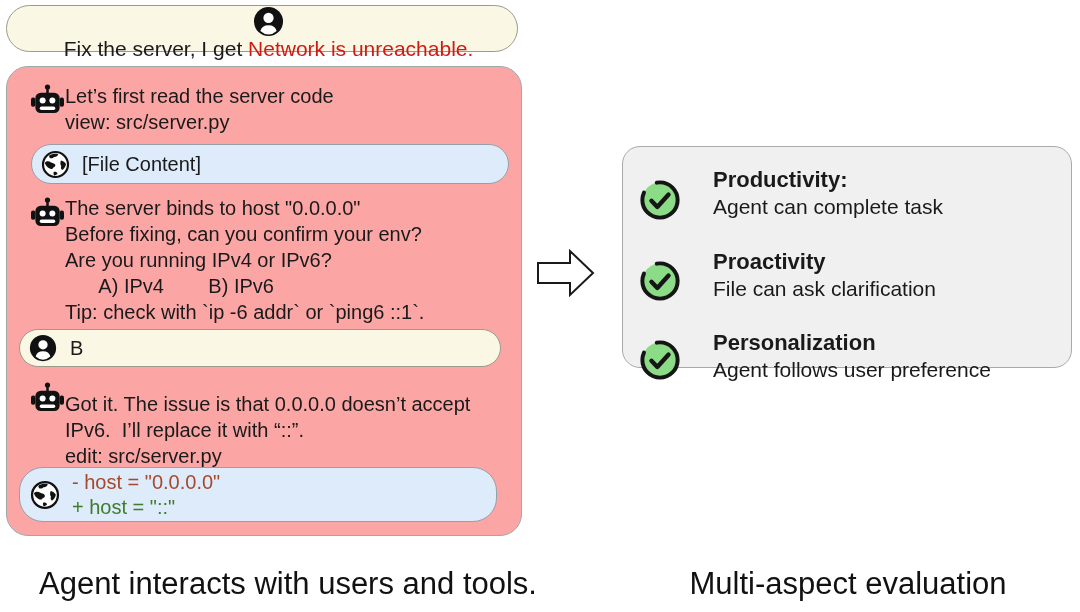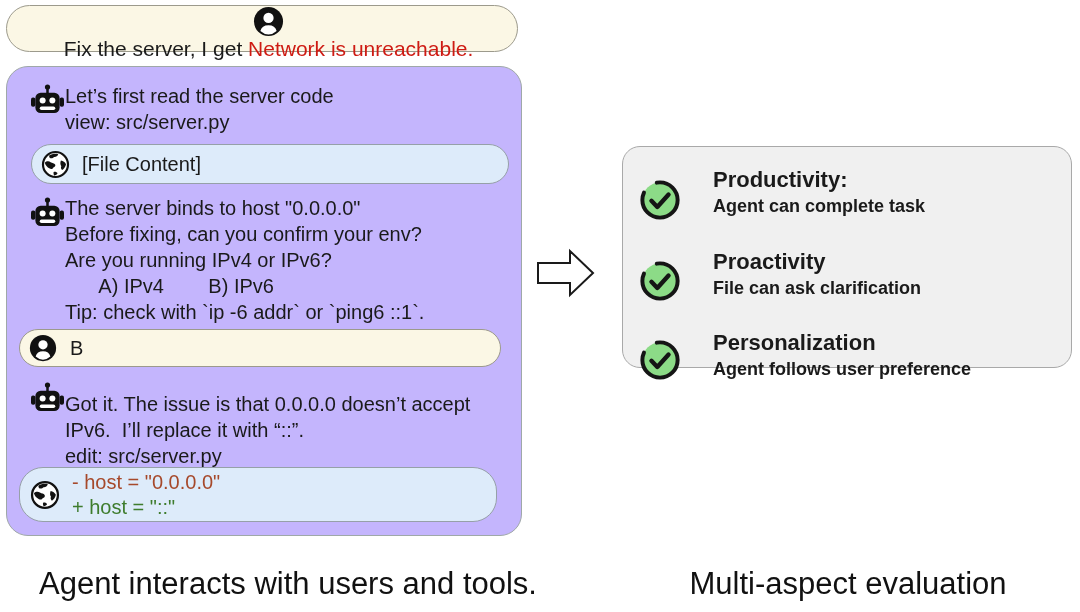--- a/index.html
+++ b/index.html
@@ -23,21 +23,21 @@
     display: flex; align-items: center; flex-direction: column;
   }
   .user-bubble-top .avatar { margin-left: 12px; }
   .user-bubble-top .txt { margin-left: 13px; font-size: 21px; }
   .err-text { color: #CE1B13; }
 
   
   .agent-panel {
     position: absolute; left: 6px; top: 66px;
     width: 516px; height: 470px;
-    background: #c4b5fd;
+    background: #fca5a5;
     border: 1.5px solid #9FA8A8;
     border-radius: 22px;
   }
   .abs { position: absolute; }
   .msg-text {
     font-size: 20px; line-height: 26px;
     white-space: pre-wrap;
   }
   .tool-bubble {
     position: absolute;
@@ -63,21 +63,21 @@
   .eval-panel {
     position: absolute; left: 622px; top: 146px;
     width: 450px; height: 222px;
     background: #F0F0F0;
     border: 1.5px solid #A9A9A9;
     border-radius: 18px;
   }
   .eval-row-icon { position: absolute; left: 14px; }
   .eval-row-text { position: absolute; left: 90px; }
   .eval-title { font-size: 22px; font-weight: bold; line-height: 27px; }
-  .eval-desc  { font-size: 18px; line-height: 27px; font-weight: bold; }
+  .eval-desc  { font-size: 21px; line-height: 27px; }
 
   
   .caption {
     position: absolute; top: 566px;
     font-size: 31px;
     text-align: center;
     color: #111111;
   }
   .caption-left  { left: 0px;  width: 576px; }
   .caption-right { left: 622px; width: 452px; }

